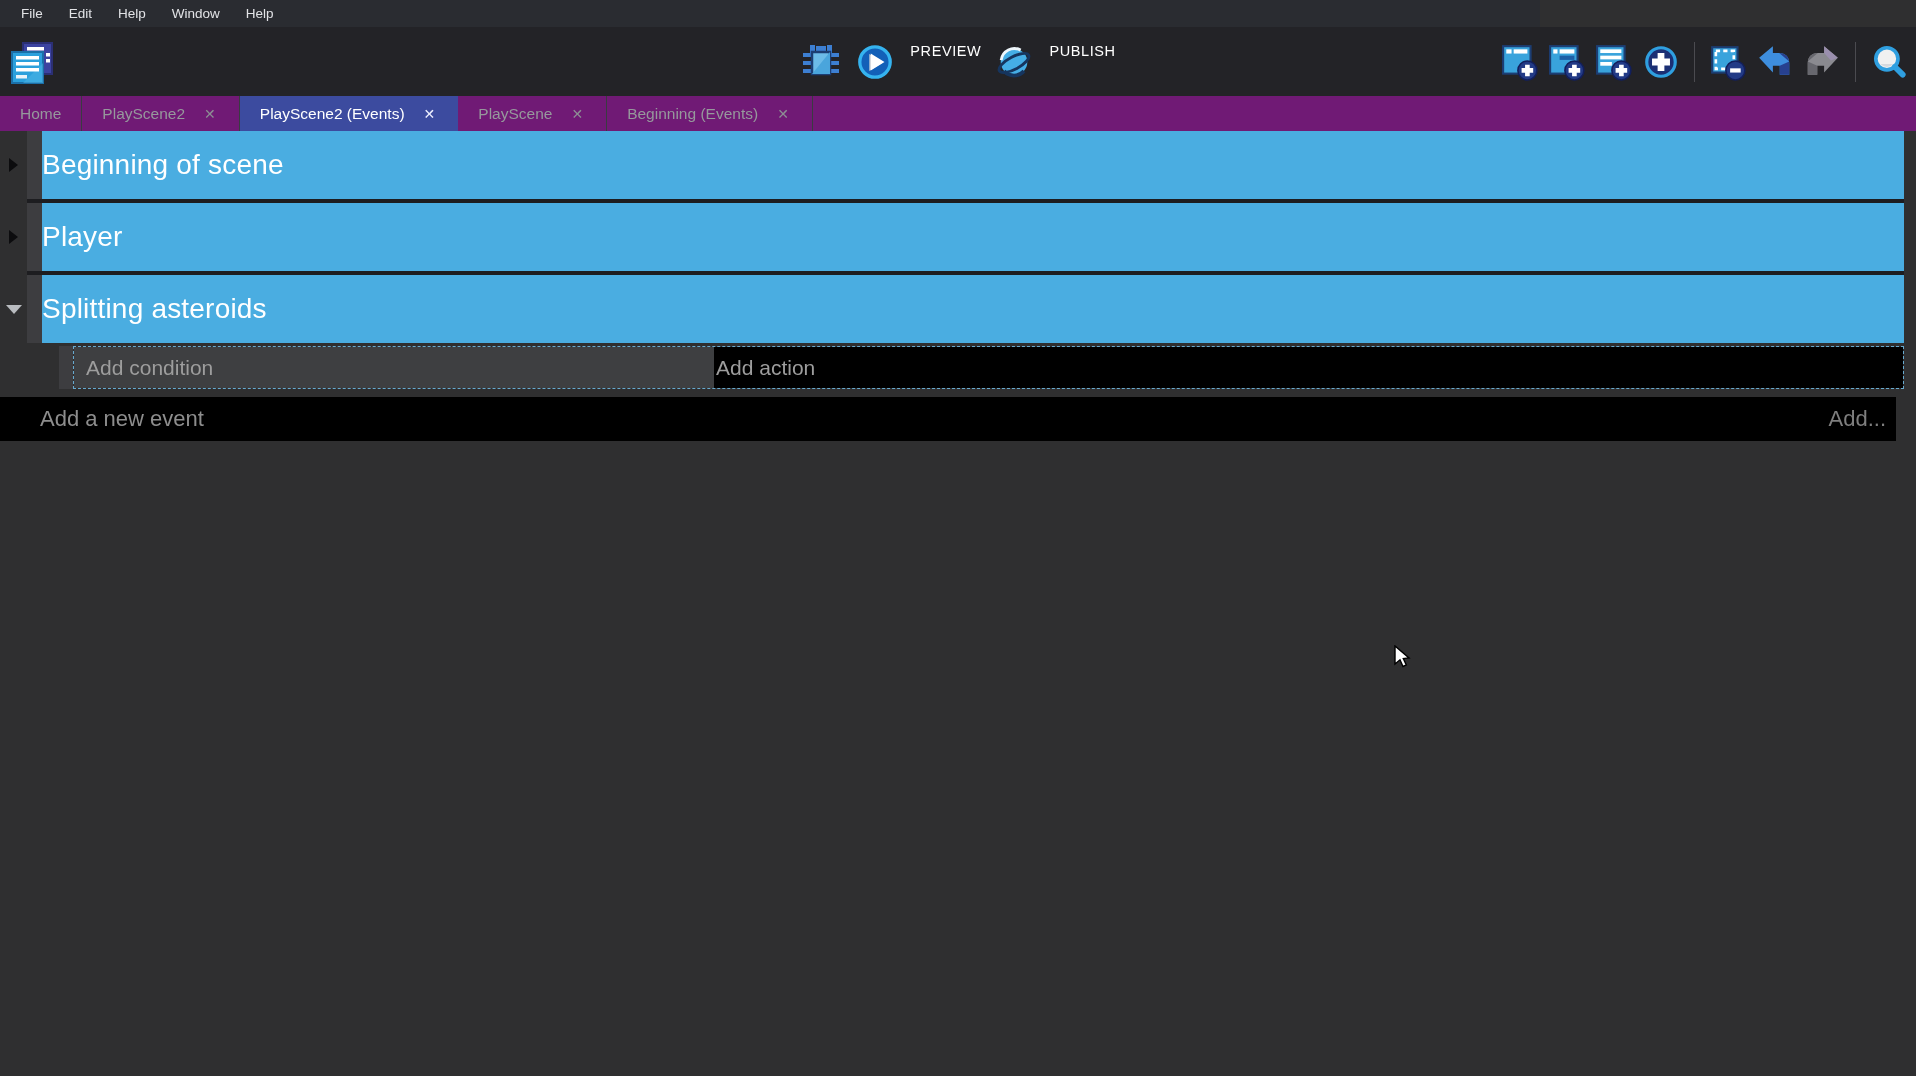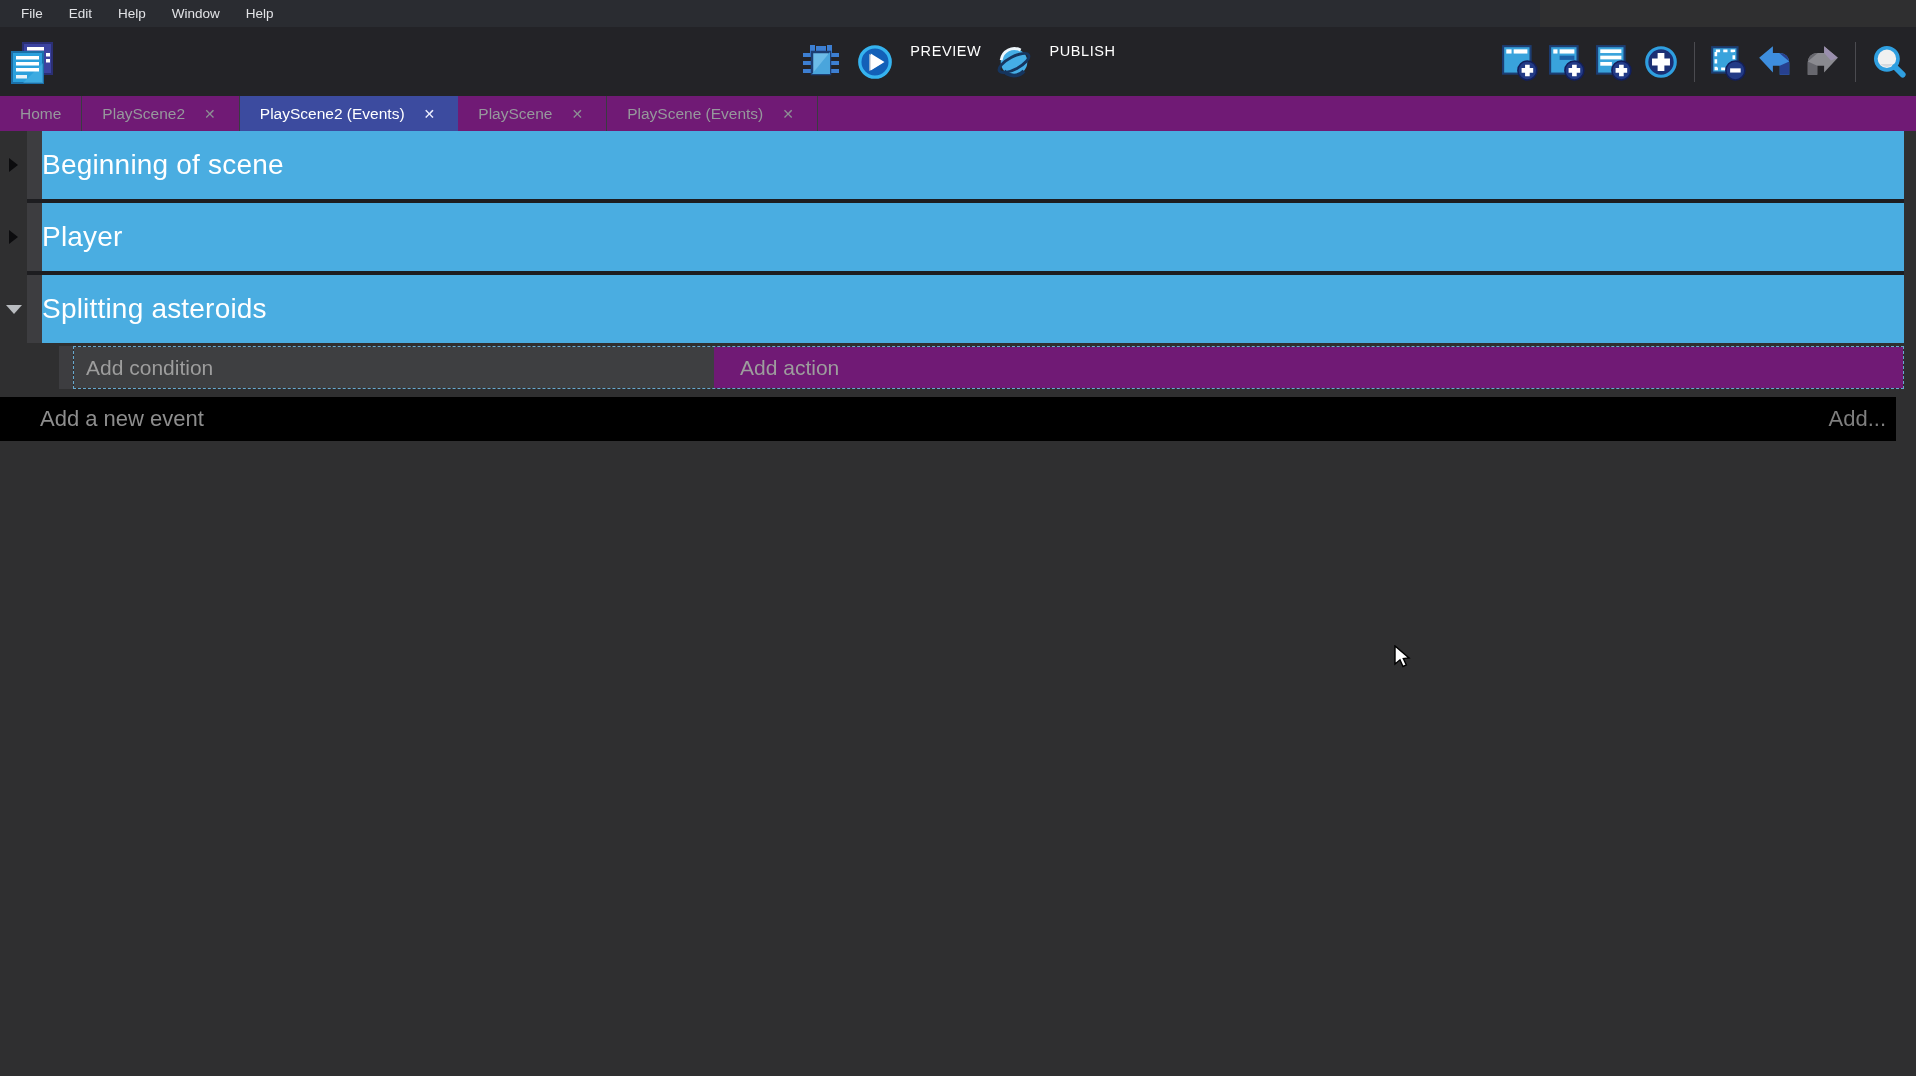--- a/index.html
+++ b/index.html
@@ -88,22 +88,22 @@
   }
   .event-box {
     position:absolute; left:73px; top:0; width:1831px; height:43px;
     border:1px dashed #67a9ce; display:flex;
   }
   .cond-col {
     width:640px; height:100%; background:#3e3f41;
     display:flex; align-items:center; padding-left:12px;
   }
   .act-col {
-    flex:1; height:100%; background:#701a75;
-    display:flex; align-items:center; padding-left:26px;
+    flex:1; height:100%; background:#000000;
+    display:flex; align-items:center; padding-left:2px;
   }
   .placeholder-text { color:#9d9d9d; font-size:21px; font-weight:400; }
   
   .add-event-row {
     position:absolute; left:0; top:266px; width:1896px; height:44px;
     background:#000000; display:flex; align-items:center;
     justify-content:space-between; padding:0 10px 0 40px;
   }
   .add-new-label { color:#8d8d8d; font-size:22px; }
   .add-btn-label { color:#7e7e7e; font-size:22px; }
@@ -236,21 +236,21 @@
   </div>
   <div class="tab active">
     <span>PlayScene2 (Events)</span>
     <span class="close">✕</span>
   </div>
   <div class="tab">
     <span>PlayScene</span>
     <span class="close">✕</span>
   </div>
   <div class="tab">
-    <span>PlayScene (Events)</span>
+    <span>Beginning (Events)</span>
     <span class="close">✕</span>
   </div>
 </div>
 
 <div class="events">
 
   <div class="event-row" style="top:0;">
     <div class="arrow-cell">
       <div class="tri-right"></div>
     </div>

